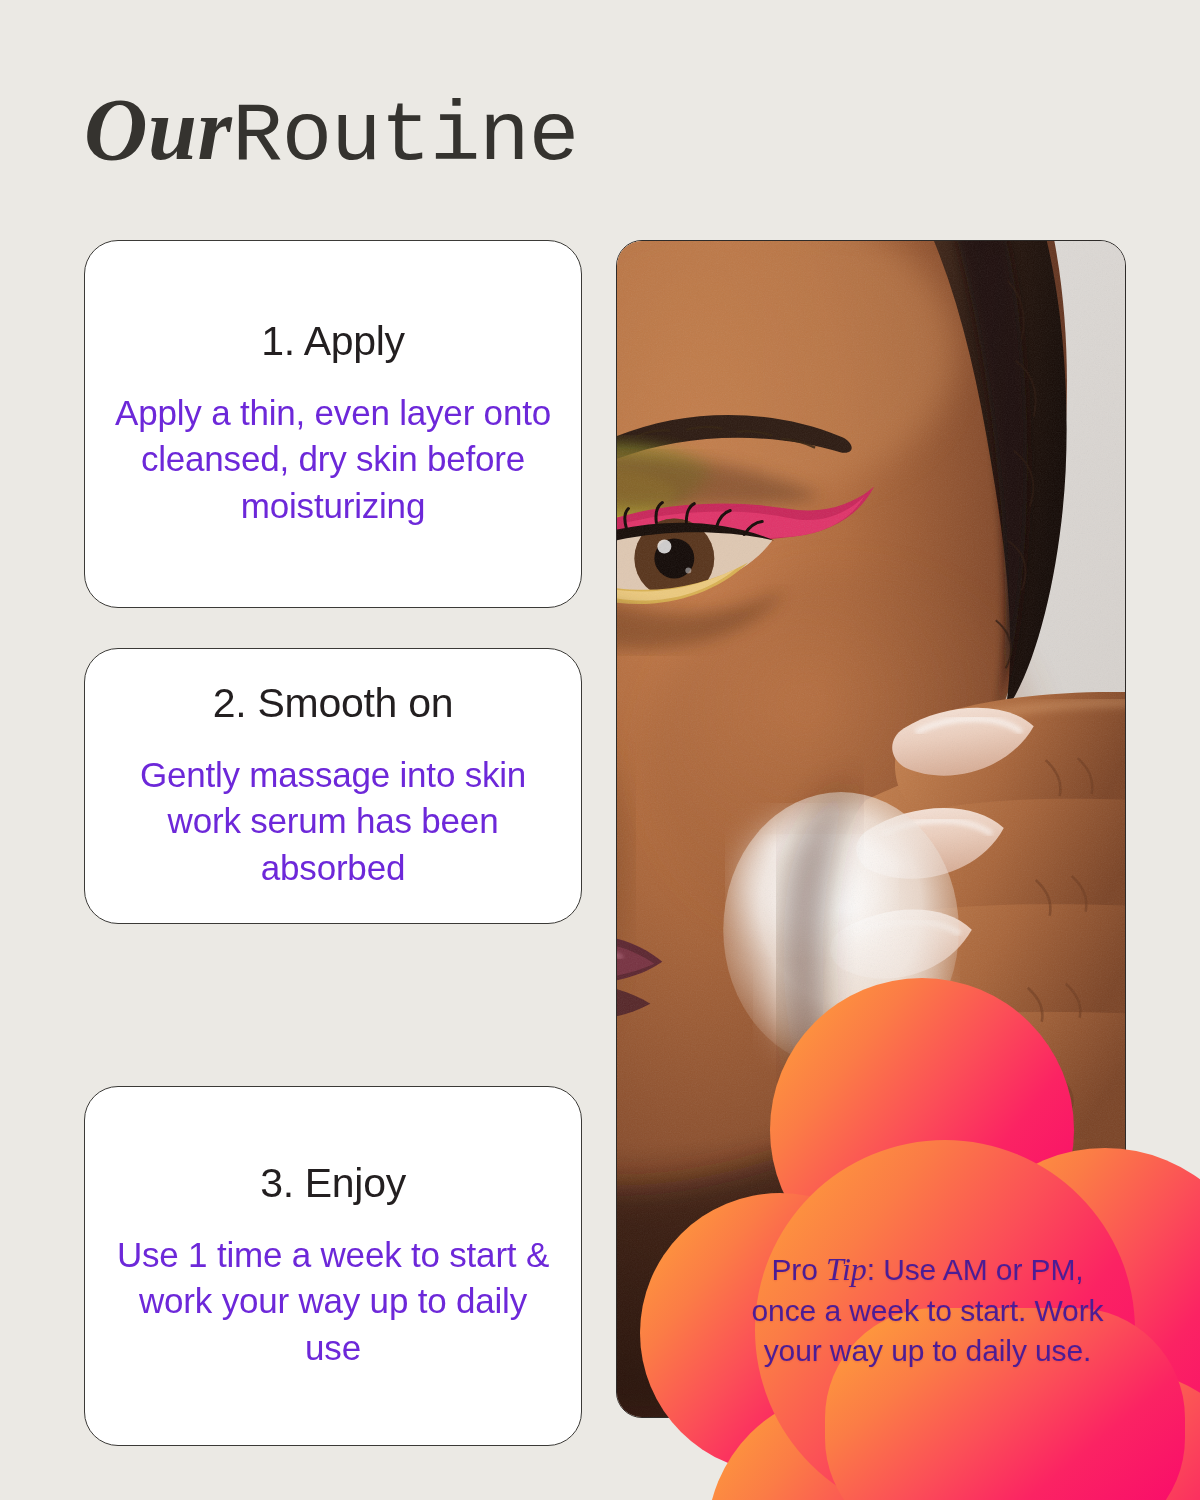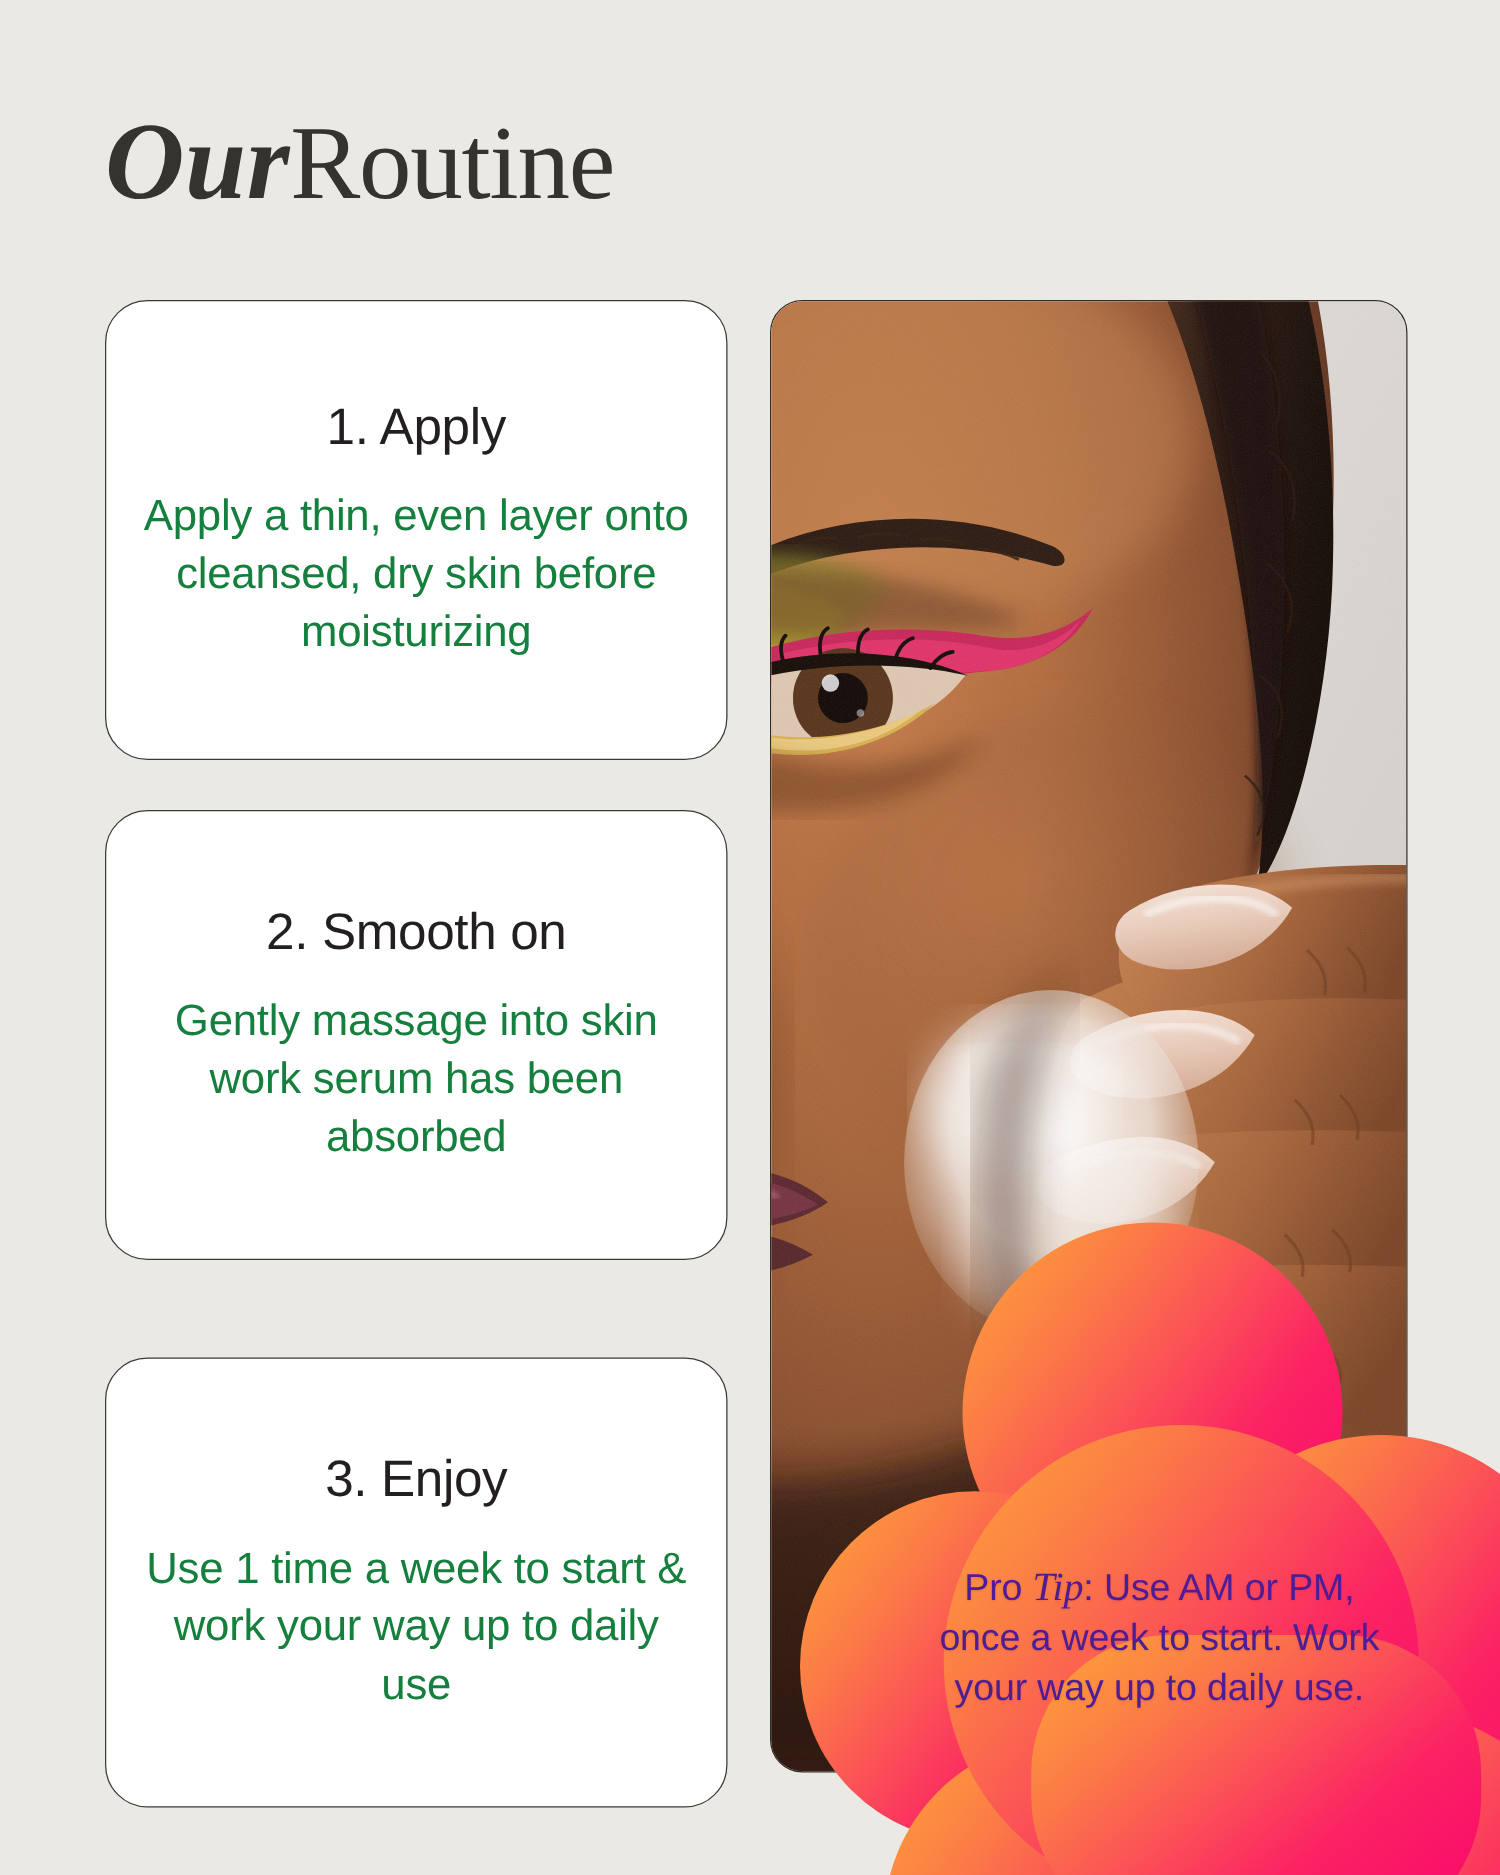--- a/index.html
+++ b/index.html
@@ -29,21 +29,21 @@
     letter-spacing:-0.5px;
   }
   #title .serif-italic {
     font-family:"Liberation Serif", serif;
     font-style:italic;
     font-size:88px;
     letter-spacing:0.5px;
     margin-top:32px;
   }
   #title .sans {
-    font-family:Liberation Serif, serif;
+    font-family:Liberation Mono, monospace;
     font-weight:400;
     letter-spacing:-1px;
     margin-top:27px;
   }
 
   
   .card {
     position:absolute;
     left:84px;
     width:498px;
@@ -51,35 +51,35 @@
     border:1.4px solid #3b3a37;
     border-radius:34px;
     display:flex;
     flex-direction:column;
     align-items:center;
     justify-content:center;
     padding:14px 24px;
     text-align:center;
   }
   #card-1 { top:240px;  height:368px; }
-  #card-2 { top:648px;  height:360px; }
+  #card-2 { top:648px;  height:276px; }
   #card-3 { top:1086px; height:360px; }
 
   .card-title {
     font-size:41px;
     font-weight:400;
     color:#231f20;
     letter-spacing:-0.3px;
     line-height:1.1;
     margin-bottom:26px;
   }
   .card-body {
     font-size:35px;
     font-weight:400;
-    color:#15803d;
+    color:#6d28d9;
     line-height:1.33;
     letter-spacing:-0.2px;
     max-width:440px;
   }
 
   
   #photo {
     position:absolute;
     left:616px; top:240px;
     width:510px; height:1178px;

